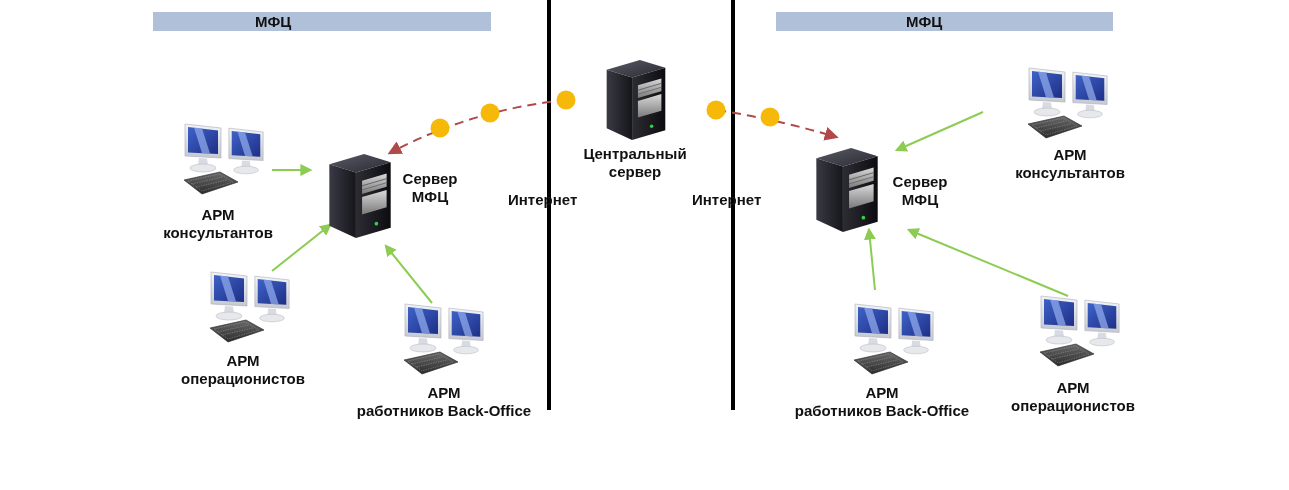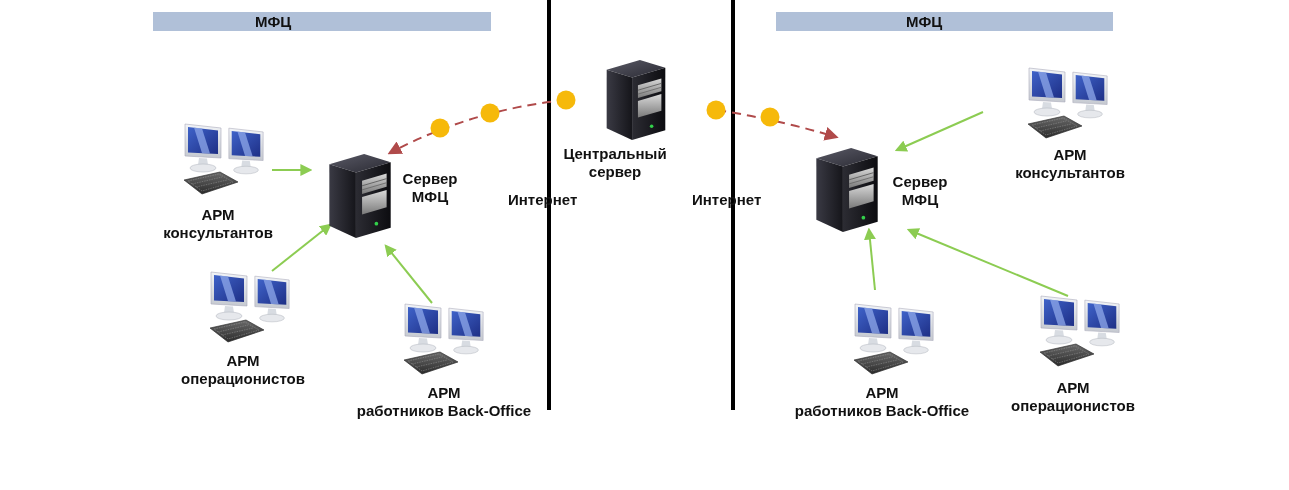--- a/index.html
+++ b/index.html
@@ -115,21 +115,21 @@
   <use href="#workstation" x="1036" y="292" width="90" height="80"></use>
 </svg>
 
 <div class="band" style="left:153px; top:12px; width:338px;">
   <span style="left:102px;">МФЦ</span>
 </div>
 <div class="band" style="left:776px; top:12px; width:337px;">
   <span style="left:130px;">МФЦ</span>
 </div>
 
-<div class="lbl" style="left:550px; top:145px; width:130px;">
+<div class="lbl" style="left:570px; top:145px; width:130px;">
   <div>Центральный</div>
   <div>сервер</div>
 </div>
 <div class="lbl" style="left:508px; top:191px;">Интернет</div>
 <div class="lbl" style="left:692px; top:191px;">Интернет</div>
 
 <div class="lbl" style="left:395px; top:170px; width:70px;">
   <div>Сервер</div>
   <div>МФЦ</div>
 </div>

